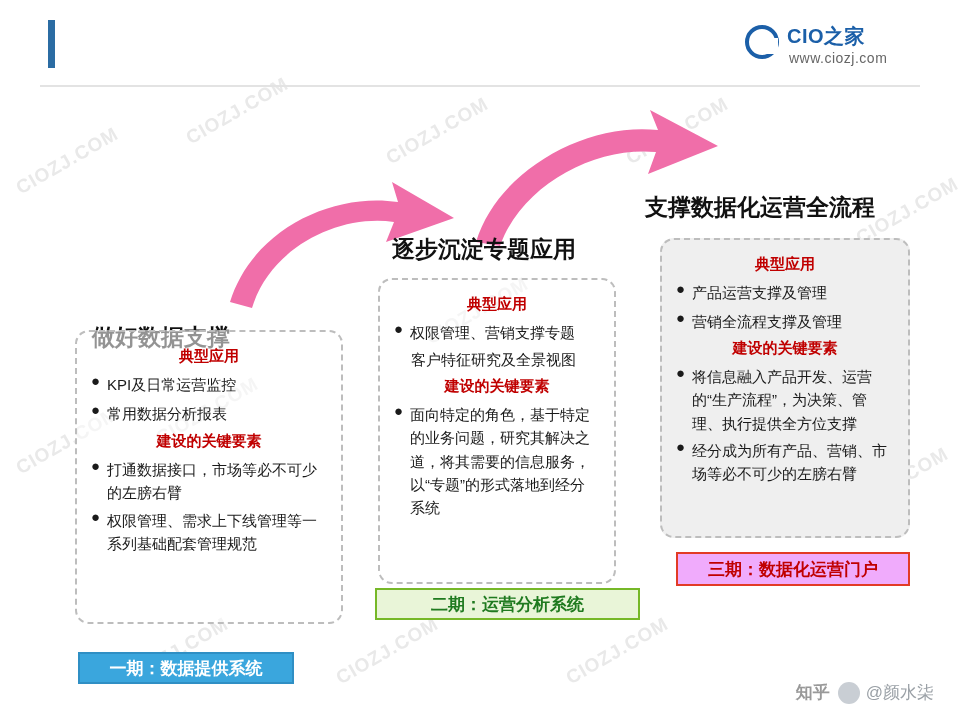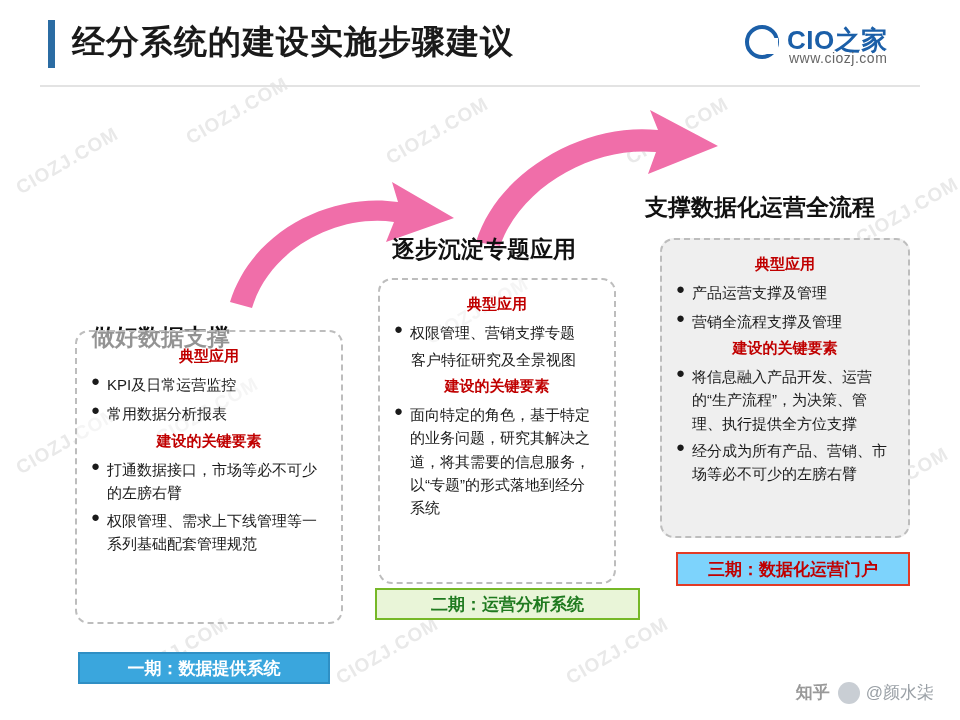--- a/index.html
+++ b/index.html
@@ -11,21 +11,21 @@
   
   #header{position:absolute;left:0;top:0;width:960px;height:88px;}
   #title-bar{position:absolute;left:48px;top:20px;width:7px;height:48px;background:#2b6ca3;}
   #page-title{position:absolute;left:72px;top:20px;font-size:33px;font-weight:bold;color:#1a1a1a;letter-spacing:1px;white-space:nowrap;}
   #header-rule{position:absolute;left:40px;top:85px;width:880px;height:2px;background:#e3e3e3;}
 
   
   #logo{position:absolute;right:30px;top:23px;width:185px;height:44px;}
   #logo-mark{position:absolute;left:0;top:2px;width:34px;height:34px;border-radius:50%;border:4px solid #1b5fa8;box-sizing:border-box;}
   #logo-mark:after{content:"";position:absolute;right:-3px;top:9px;width:14px;height:16px;background:#ffffff;}
-  #logo-text{position:absolute;left:42px;top:0px;font-size:26px;font-weight:bold;color:#1b5fa8;letter-spacing:0.5px;white-space:nowrap;}
+  #logo-text{position:absolute;left:42px;top:0px;font-size:20px;font-weight:bold;color:#1b5fa8;letter-spacing:0.5px;white-space:nowrap;}
   #logo-sub{position:absolute;left:44px;top:27px;font-size:14px;color:#666;letter-spacing:0.5px;white-space:nowrap;}
 
   
   .arrow{position:absolute;}
 
   
   .stage-heading{position:absolute;font-size:23px;font-weight:bold;color:#111;white-space:nowrap;}
 
   
   .card{position:absolute;box-sizing:border-box;border:2px dashed #bdbdbd;border-radius:14px;background:rgba(255,255,255,0.55);}
@@ -35,21 +35,21 @@
   .sub-head{color:#c00000;font-weight:bold;text-align:center;}
   .bullet-row{display:flex;align-items:flex-start;}
   .bullet-dot{flex:0 0 auto;margin-right:7px;line-height:1;}
   .bullet-text{flex:1 1 auto;}
   .plain-row{}
 
   
   .banner{position:absolute;box-sizing:border-box;display:flex;align-items:center;justify-content:center;font-weight:bold;white-space:nowrap;}
   .banner-blue{background:#3aa6dd;border:2px solid #2f8fc4;color:#ffffff;font-size:17px;}
   .banner-green{background:#e9f5d8;border:2px solid #76b828;color:#1f7a1f;font-size:17px;}
-  .banner-red{background:#7dd3fc;border:2px solid #e23b26;color:#c00000;font-size:17px;}
+  .banner-red{background:#f0abfc;border:2px solid #e23b26;color:#c00000;font-size:17px;}
 
   
   #zhihu{position:absolute;right:26px;bottom:16px;display:flex;align-items:center;}
   #zhihu-label{font-size:17px;color:#999;font-weight:bold;}
   #zhihu-avatar{width:22px;height:22px;border-radius:50%;background:#c9ced4;margin:0 6px 0 8px;}
   #zhihu-user{font-size:17px;color:#9aa0a6;}
 </style>
 </head>
 <body>
 
@@ -62,21 +62,20 @@
 <div class="wm" style="left:420px;top:300px;">CIOZJ.COM</div>
 <div class="wm" style="left:330px;top:640px;">CIOZJ.COM</div>
 <div class="wm" style="left:620px;top:120px;">CIOZJ.COM</div>
 <div class="wm" style="left:700px;top:330px;">CIOZJ.COM</div>
 <div class="wm" style="left:560px;top:640px;">CIOZJ.COM</div>
 <div class="wm" style="left:850px;top:200px;">CIOZJ.COM</div>
 <div class="wm" style="left:840px;top:470px;">CIOZJ.COM</div>
 
 <div id="header">
   <div id="title-bar"></div>
-  <div id="page-title">经分系统的建设实施步骤建议</div>
   <div id="header-rule"></div>
 
   <div id="logo">
     <div id="logo-mark"></div>
     <div id="logo-text">CIO之家</div>
     <div id="logo-sub">www.ciozj.com</div>
   </div>
 </div>
 
 <svg class="arrow" style="left:222px;top:170px;" width="240" height="140" viewBox="0 0 240 140">
@@ -108,21 +107,21 @@
       <span class="bullet-dot">●</span>
       <span class="bullet-text">打通数据接口，市场等必不可少的左膀右臂</span>
     </div>
     <div class="bullet-row">
       <span class="bullet-dot">●</span>
       <span class="bullet-text">权限管理、需求上下线管理等一系列基础配套管理规范</span>
     </div>
   </div>
 </div>
 
-<div class="banner banner-blue" style="left:78px;top:652px;width:252px;height:32px;">
+<div class="banner banner-blue" style="left:78px;top:652px;width:216px;height:32px;">
   <span>一期：数据提供系统</span>
 </div>
 
 <div class="stage-heading" style="left:392px;top:234px;">逐步沉淀专题应用</div>
 
 <div class="card" style="left:378px;top:278px;width:238px;height:306px;">
   <div class="card-inner" style="font-size:15px;color:#1a1a1a;line-height:1.55;">
     <div class="sub-head" style="font-size:15px;margin:2px 0 6px 0;">典型应用</div>
 
     <div class="bullet-row" style="margin-bottom:3px;">

